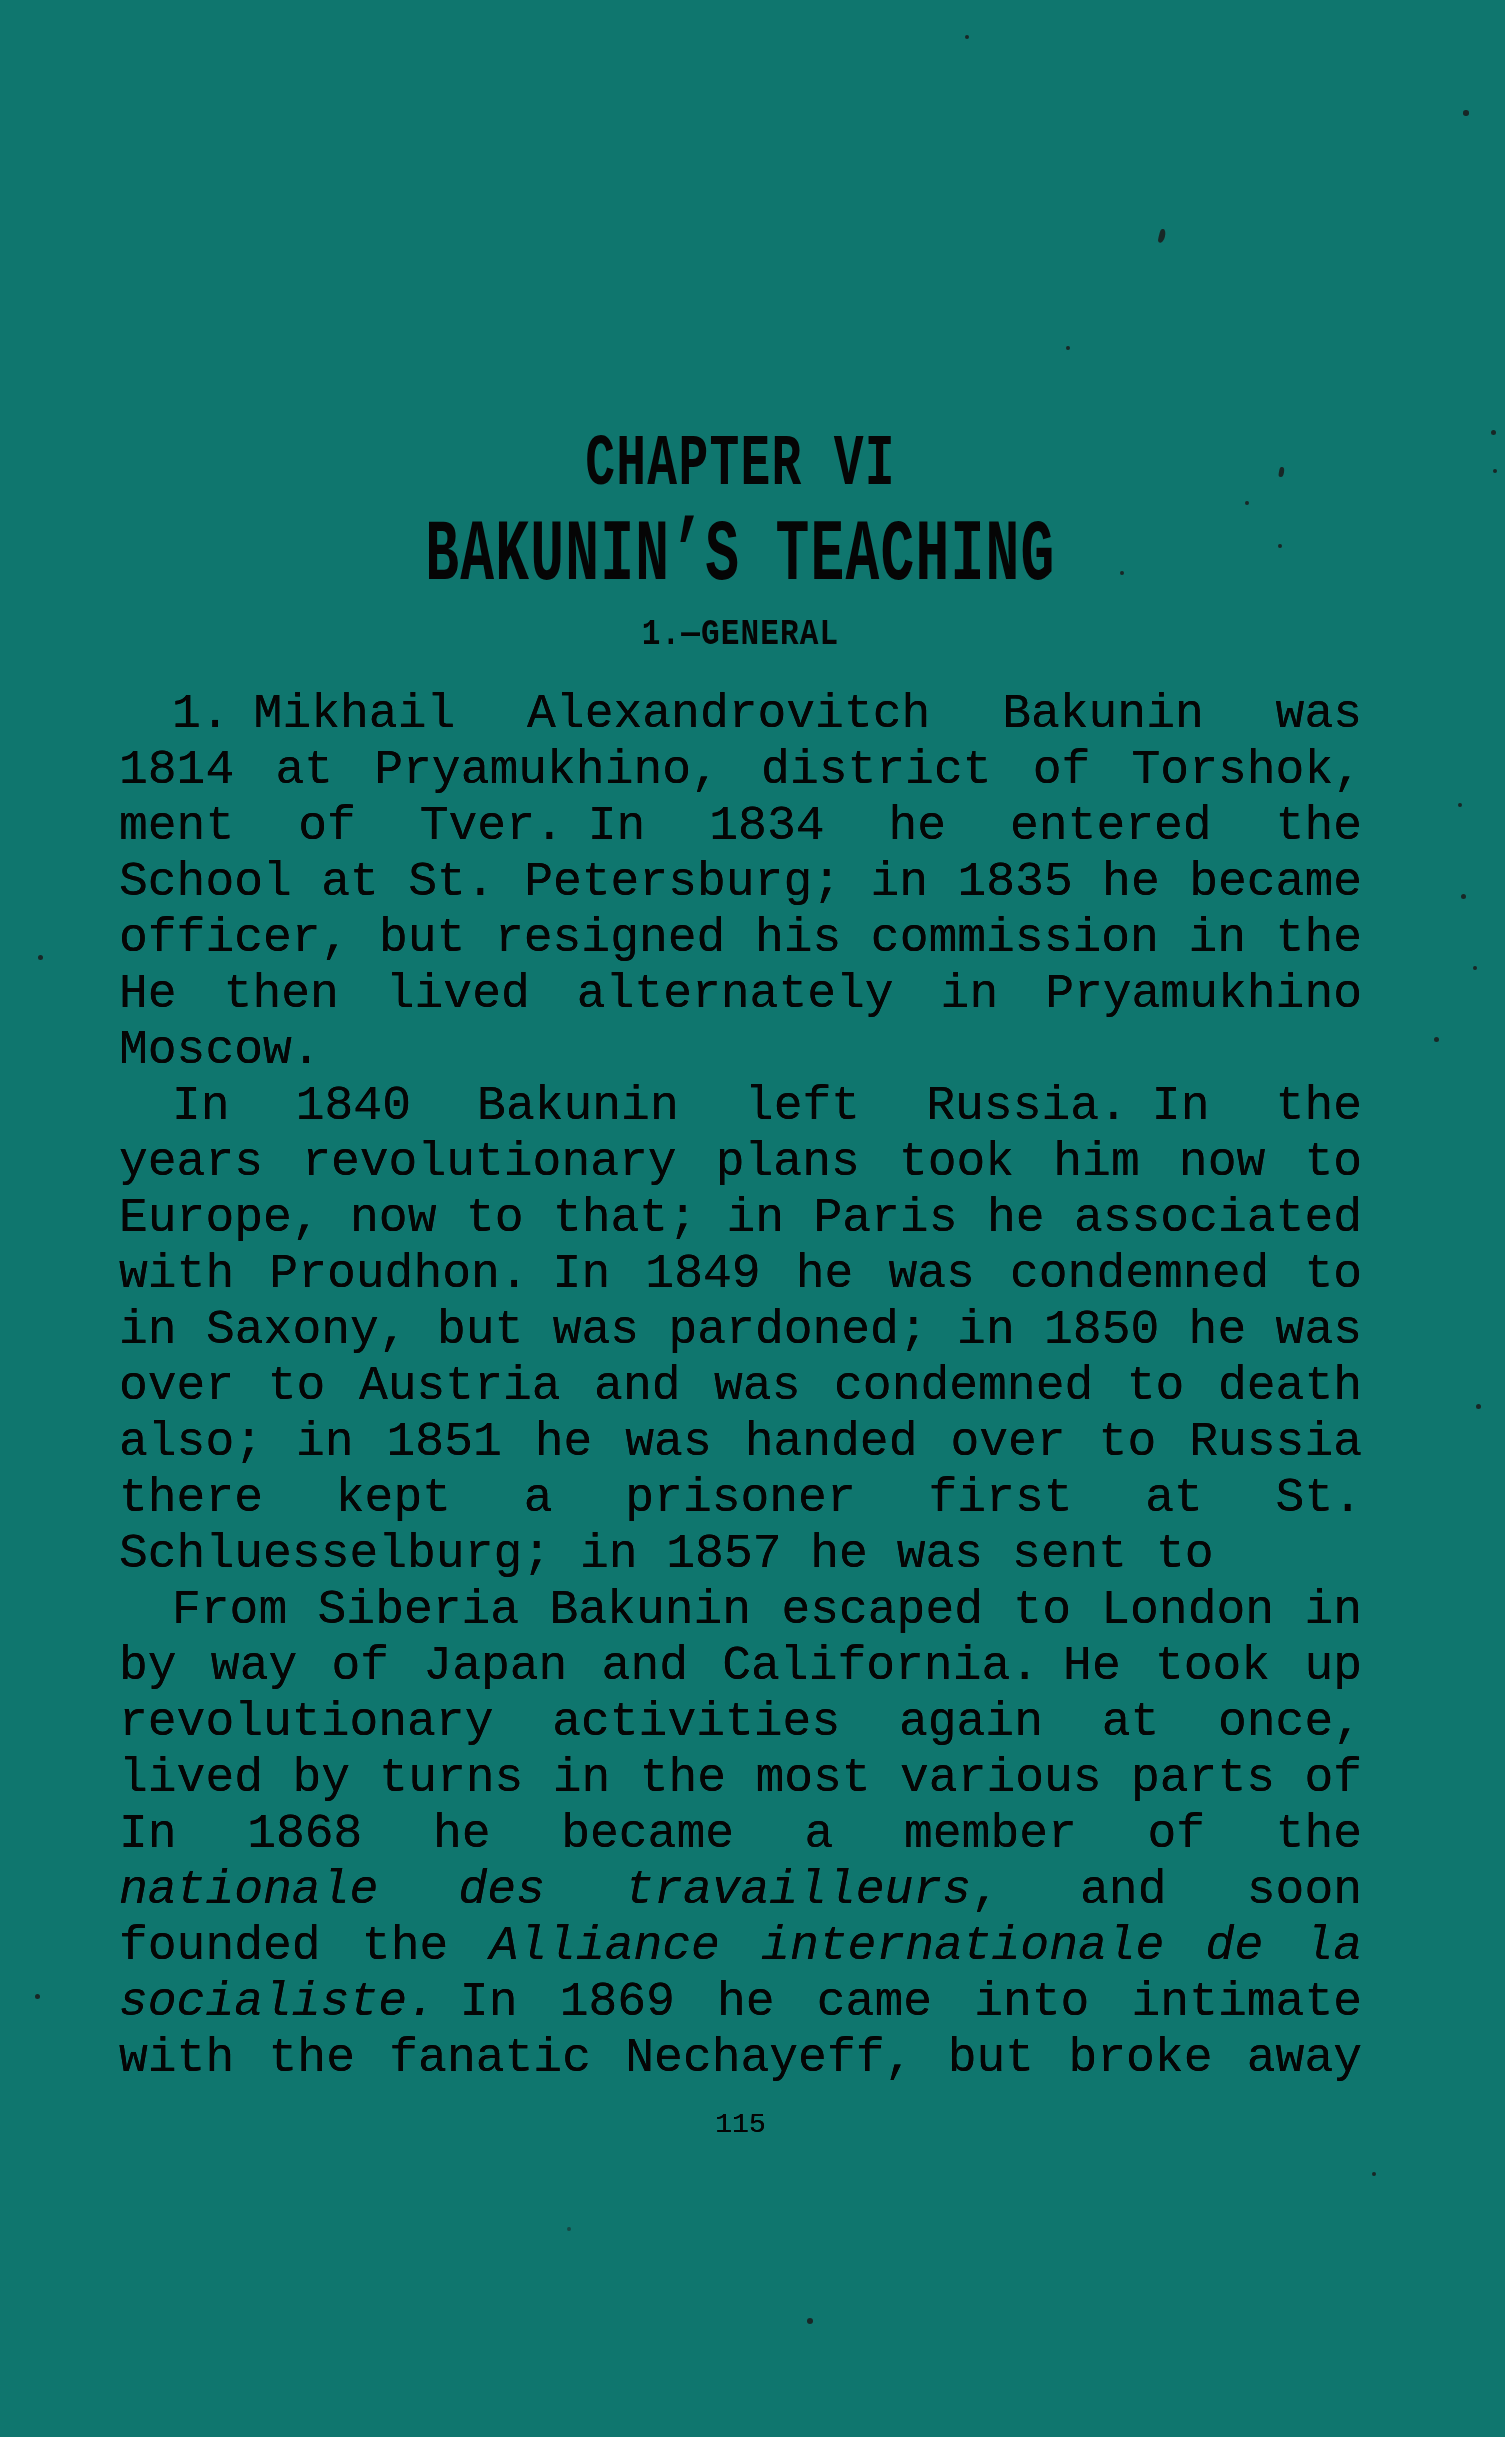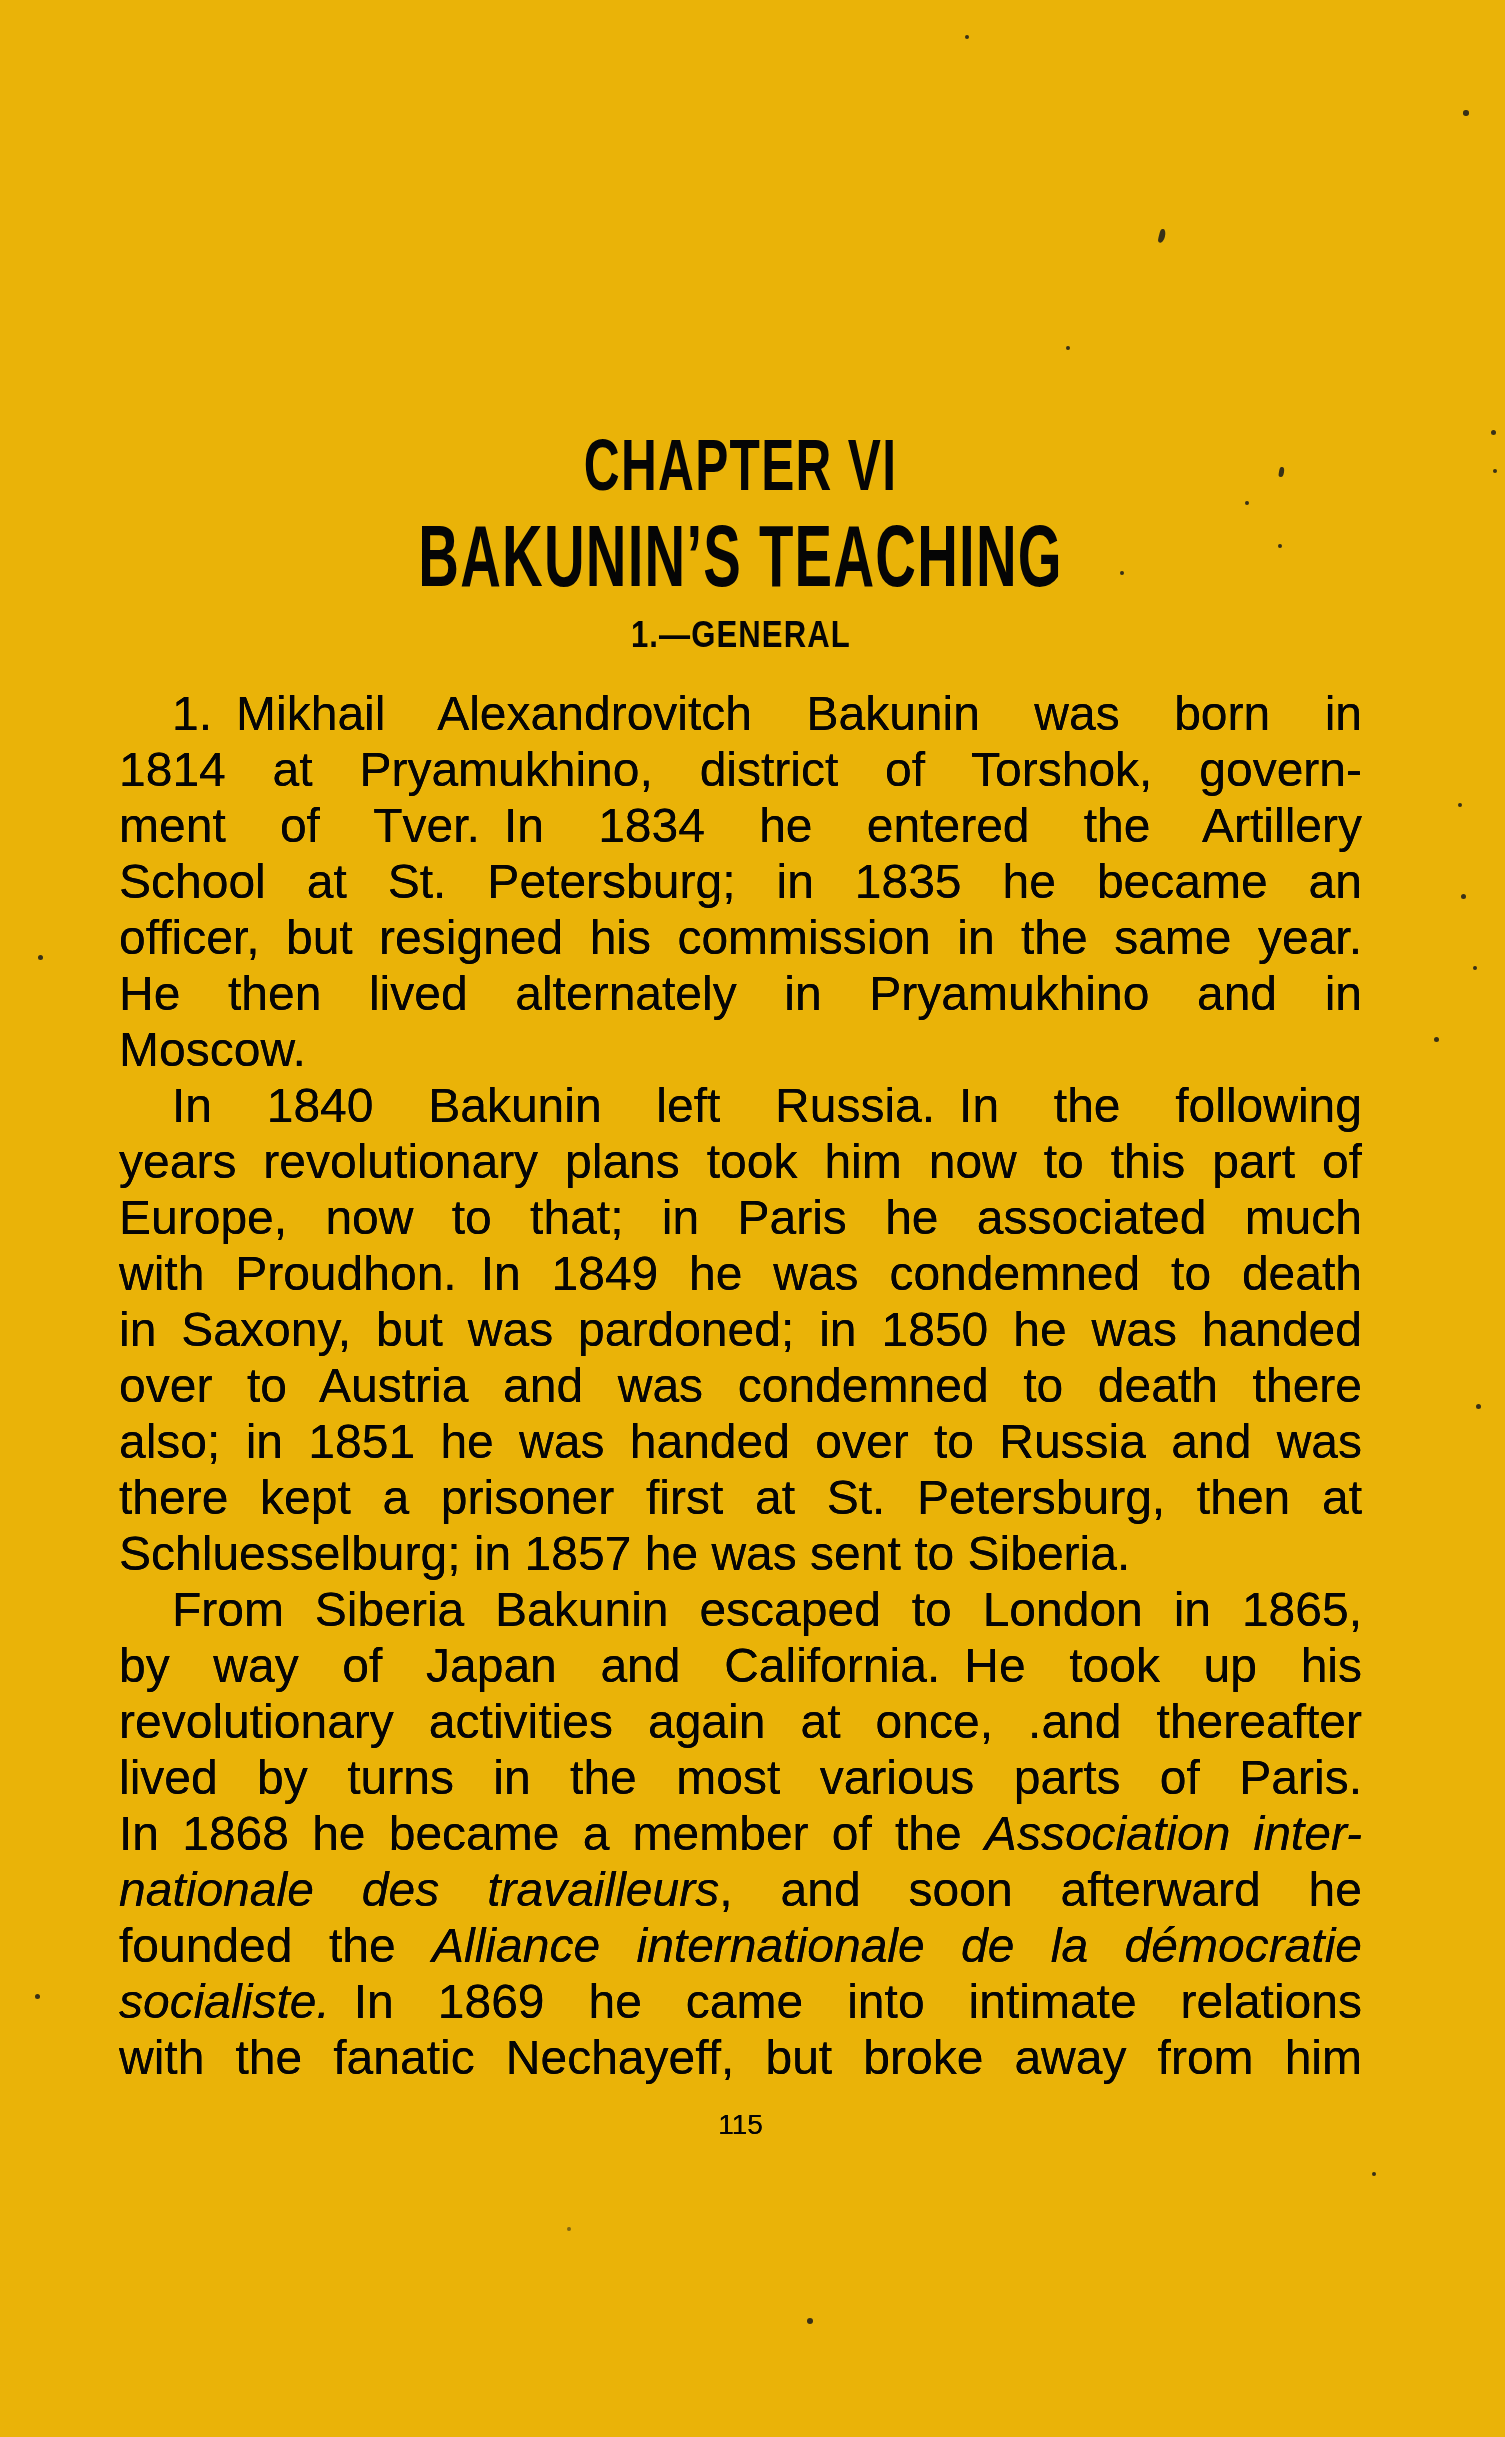--- a/index.html
+++ b/index.html
@@ -4,23 +4,23 @@
 <style>
   html, body {
     margin: 0;
     padding: 0;
     background: #e8e8e4;
   }
   .page {
     position: relative;
     width: 1506px;
     height: 2438px;
-    background: #eab308;
+    background: #0f766e;
     color: #050505;
-    font-family: Liberation Sans, sans-serif;
+    font-family: Liberation Mono, monospace;
     overflow: hidden;
   }
   
   .heading {
     position: absolute;
     left: 119px;
     width: 1243px;
     display: flex;
     justify-content: center;
     font-weight: bold;

